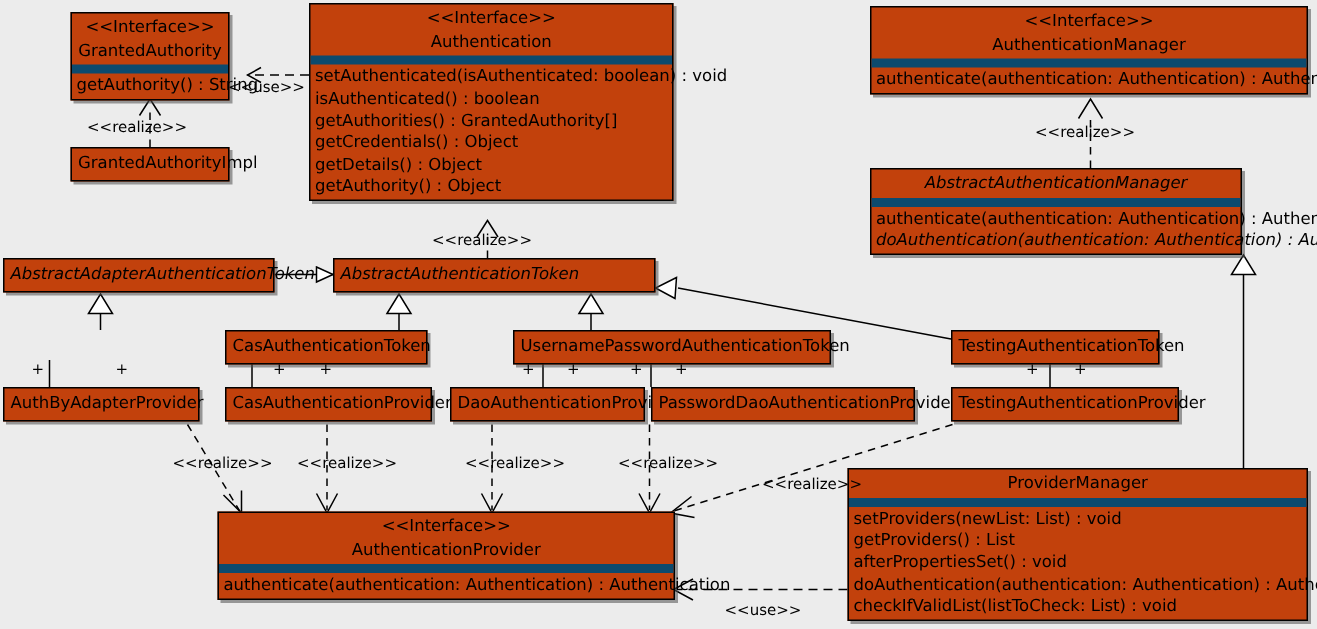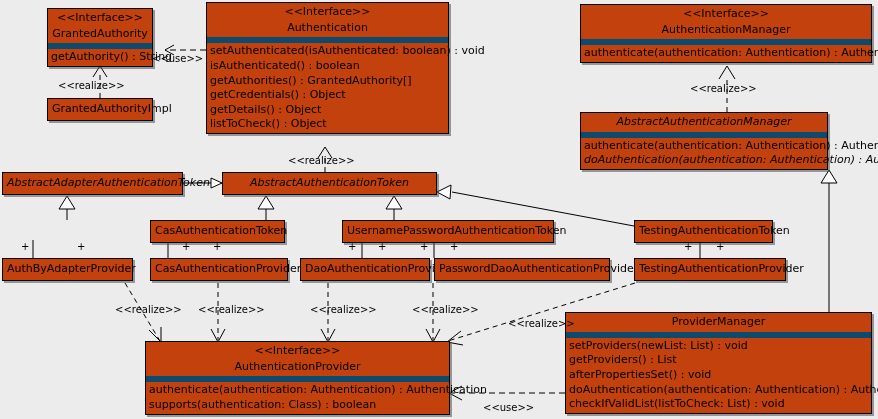--- a/index.html
+++ b/index.html
@@ -33,21 +33,21 @@
   .hdr .nm{display:block;}
   .ital{font-style:italic;}
   .sep{border-top:6px solid #0c4a6e;}
   .ops{padding:1px 0 1px 0;}
   .op{
     white-space:nowrap;
     padding:1px 0 1px 3px;
     overflow:visible;
   }
   .compact{
-    text-align:center;
+    text-align:left;
     padding:4px 4px;
     white-space:nowrap;
   }
   .lbl{
     position:absolute;
     font-size:10px;
     color:#000;
     white-space:nowrap;
     z-index:4;
     background:transparent;
@@ -158,21 +158,21 @@
     <div class="hdr">
       <span class="stereo">&lt;&lt;Interface&gt;&gt;</span>
       <span class="nm">Authentication</span>
     </div>
     <div class="sep ops">
       <div class="op">setAuthenticated(isAuthenticated: boolean) : void</div>
       <div class="op">isAuthenticated() : boolean</div>
       <div class="op">getAuthorities() : GrantedAuthority[]</div>
       <div class="op">getCredentials() : Object</div>
       <div class="op">getDetails() : Object</div>
-      <div class="op">listToCheck() : Object</div>
+      <div class="op">getAuthority() : Object</div>
     </div>
   </div>
 
   <div class="uml" style="left:580px;top:4px;width:292px;">
     <div class="hdr">
       <span class="stereo">&lt;&lt;Interface&gt;&gt;</span>
       <span class="nm">AuthenticationManager</span>
     </div>
     <div class="sep ops">
       <div class="op">authenticate(authentication: Authentication) : Authentication</div>
@@ -230,21 +230,20 @@
     <div class="compact">TestingAuthenticationProvider</div>
   </div>
 
   <div class="uml" style="left:145px;top:341px;width:305px;">
     <div class="hdr">
       <span class="stereo">&lt;&lt;Interface&gt;&gt;</span>
       <span class="nm">AuthenticationProvider</span>
     </div>
     <div class="sep ops">
       <div class="op">authenticate(authentication: Authentication) : Authentication</div>
-      <div class="op">supports(authentication: Class) : boolean</div>
     </div>
   </div>
 
   <div class="uml" style="left:565px;top:312px;width:307px;">
     <div class="hdr">
       <span class="nm">ProviderManager</span>
     </div>
     <div class="sep ops">
       <div class="op">setProviders(newList: List) : void</div>
       <div class="op">getProviders() : List</div>

